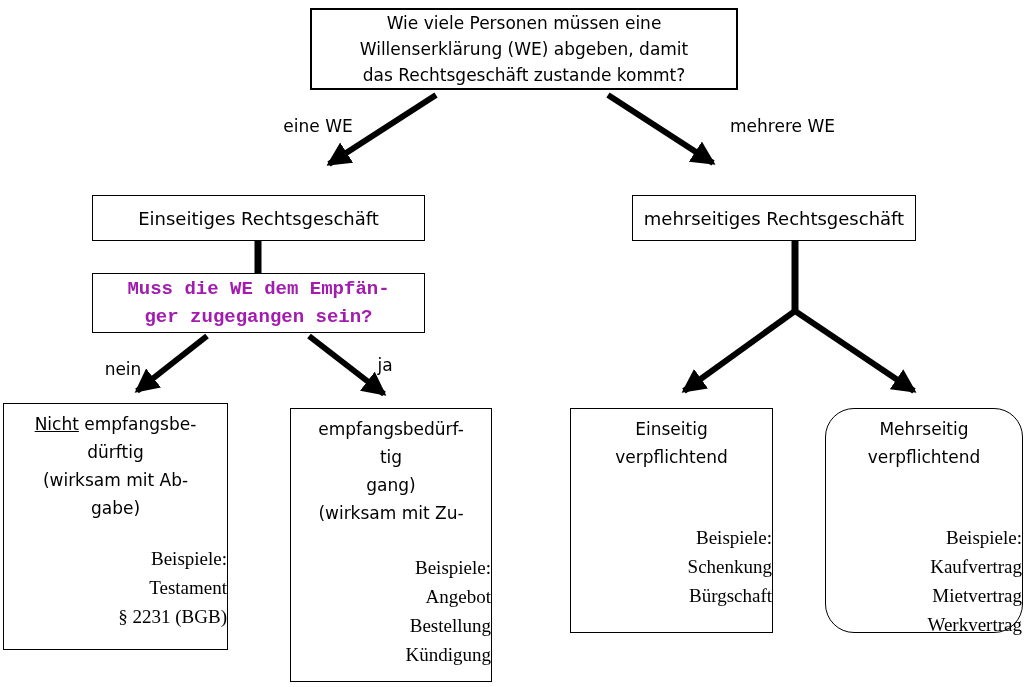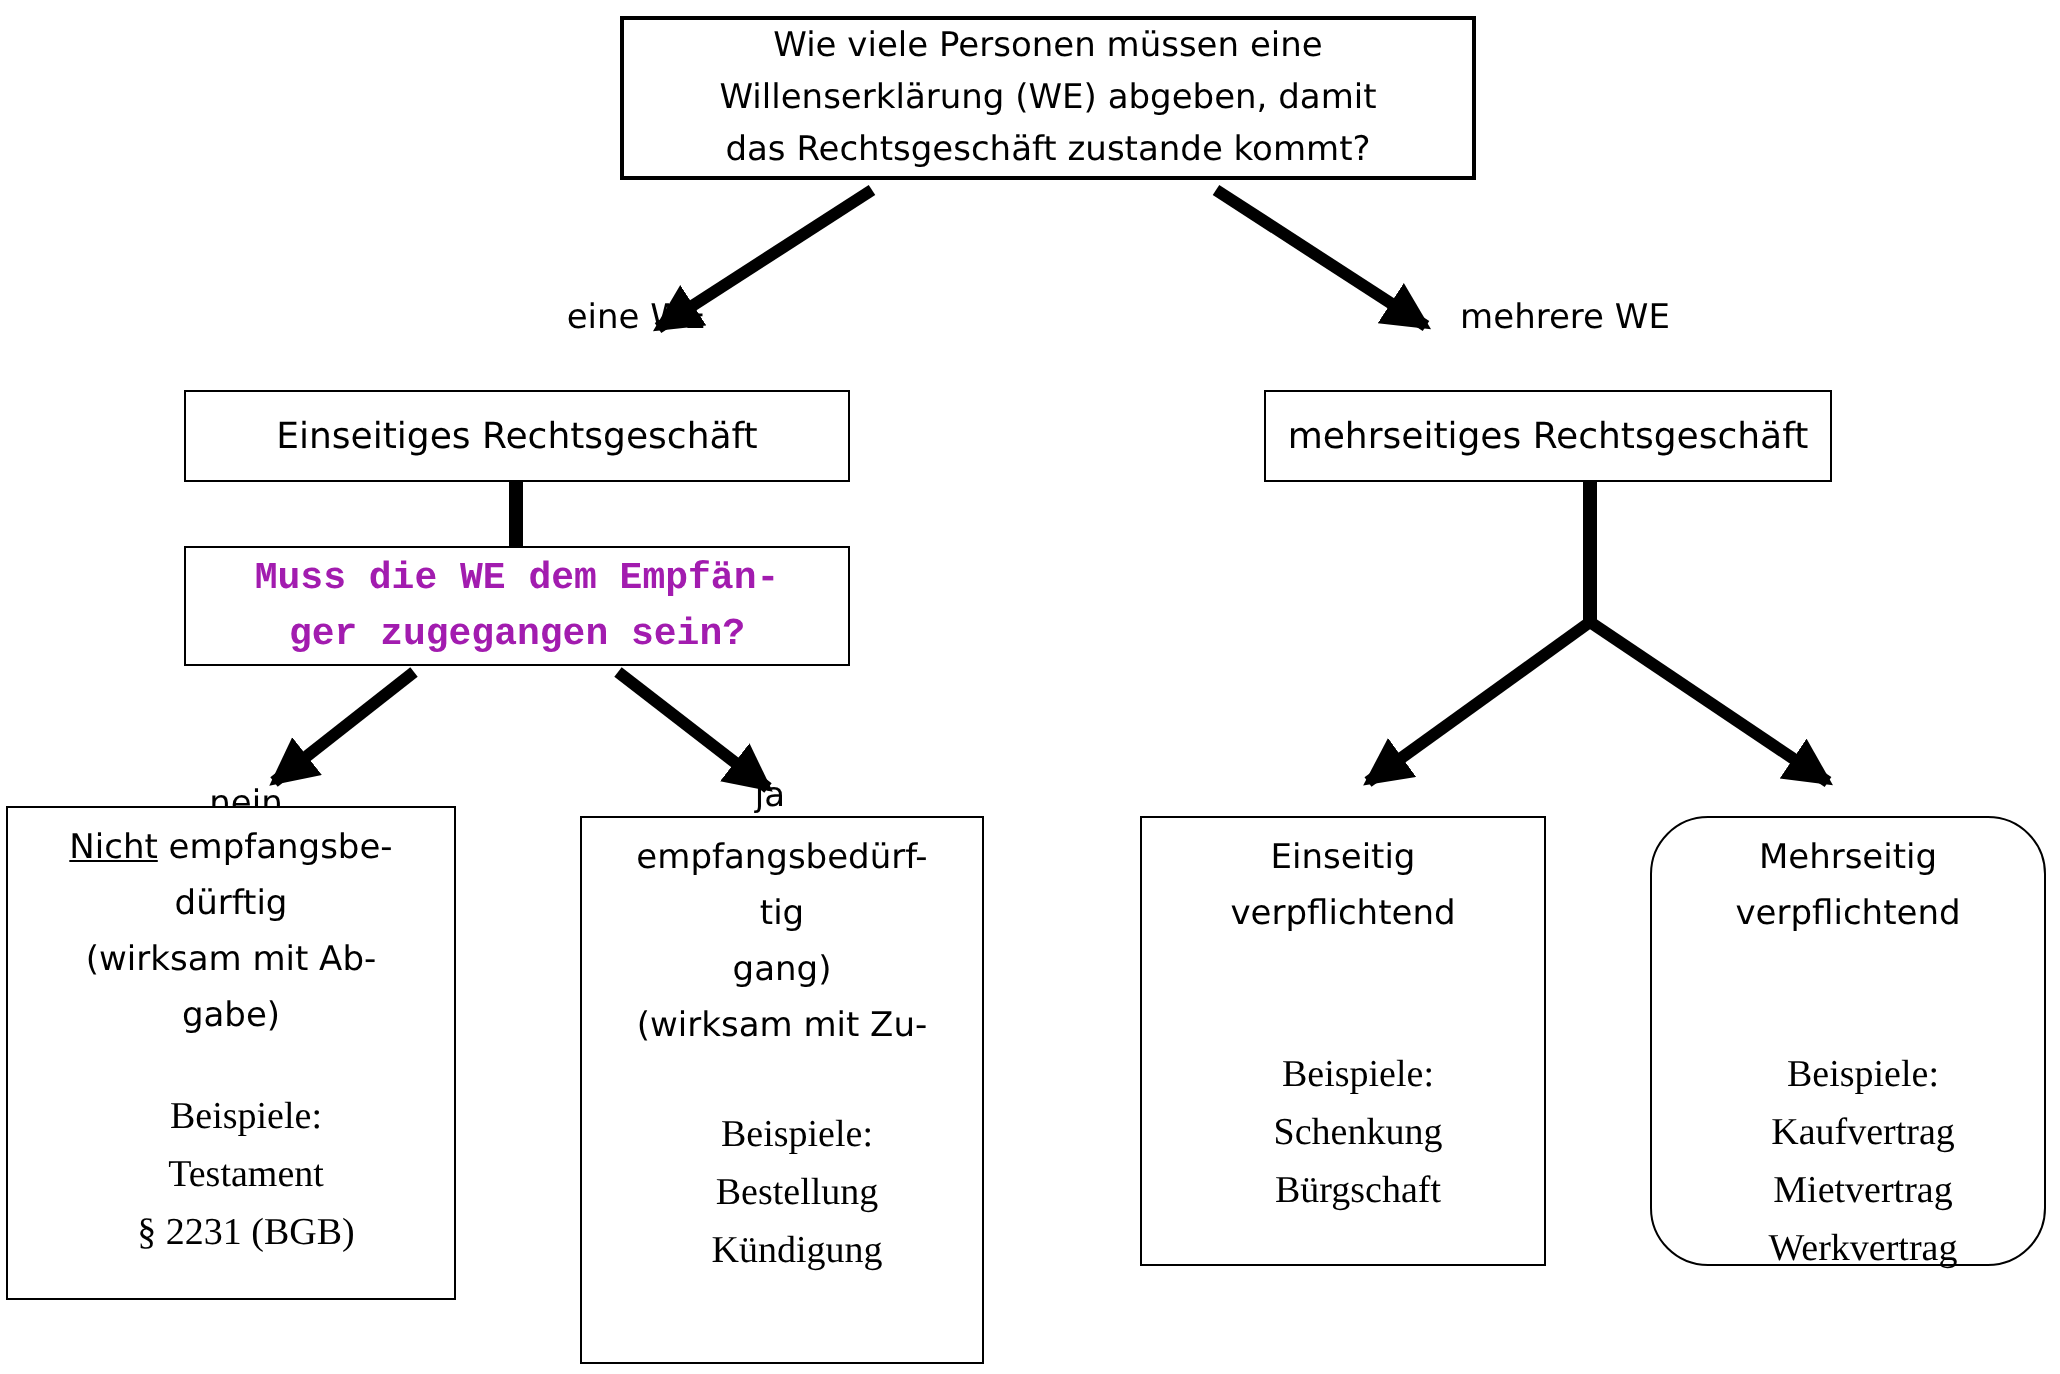--- a/index.html
+++ b/index.html
@@ -10,34 +10,34 @@
   }
   .connectors{position:absolute;left:0;top:0;width:1030px;height:687px;z-index:1;}
   .box{position:absolute;background:#ffffff;border:1px solid #000;box-sizing:border-box;z-index:2;}
   .center-col{display:flex;flex-direction:column;align-items:center;justify-content:center;text-align:center;}
   .root-box{left:310px;top:8px;width:428px;height:82px;border-width:2px;font-size:17px;line-height:26px;}
   .l2-box{font-size:18px;height:46px;width:333px;top:176px;margin-top:19px;}
   .l2-left{left:92px;}
   .l2-right{left:632px;width:284px;}
   .gray-box{left:92px;top:273px;width:333px;height:60px;font-size:19px;font-weight:bold;
             color:#a21caf;line-height:28px;font-family:Liberation Mono, monospace;}
-  .edge-label{position:absolute;z-index:2;font-size:17px;text-align:center;background:transparent;margin-top:33px;}
+  .edge-label{position:absolute;z-index:2;font-size:17px;text-align:center;background:transparent;}
   .lbl-eine{left:268px;top:116px;width:100px;}
   .lbl-mehrere{left:710px;top:116px;width:145px;}
   .lbl-nein{left:83px;top:359px;width:80px;}
   .lbl-ja{left:355px;top:355px;width:60px;}
   .leaf{padding-top:6px;}
   .leaf1{left:3px;top:403px;width:225px;height:247px;}
   .leaf2{left:290px;top:408px;width:202px;height:274px;}
   .leaf3{left:570px;top:408px;width:203px;height:225px;}
   .leaf4{left:825px;top:408px;width:198px;height:225px;border-radius:29px;}
   .leaf-title{font-size:17px;line-height:28px;text-align:center;}
   .u{text-decoration:underline;}
   .examples{font-family:"Liberation Serif","DejaVu Serif",serif;font-size:19px;line-height:29px;
-            text-align:center;padding-left:15px;}
+            text-align:right;padding-left:15px;}
   .ex-m1{margin-top:22px;}  
   .ex-m2{margin-top:26px;}  
   .ex-m3{margin-top:52px;}  
 </style>
 </head>
 <body>
 
 <div class="canvas">
 
   <svg class="connectors" viewBox="0 0 1030 687" aria-hidden="true">
@@ -96,20 +96,21 @@
 
   <div class="box leaf leaf2">
     <div class="leaf-title">
       <div>empfangsbedürf-</div>
       <div>tig</div>
       <div>gang)</div>
       <div>(wirksam mit Zu-</div>
     </div>
     <div class="examples ex-m2">
       <div>Beispiele:</div>
+      <div>Angebot</div>
       <div>Bestellung</div>
       <div>Kündigung</div>
     </div>
   </div>
 
   <div class="box leaf leaf3">
     <div class="leaf-title">
       <div>Einseitig</div>
       <div>verpflichtend</div>
     </div>

